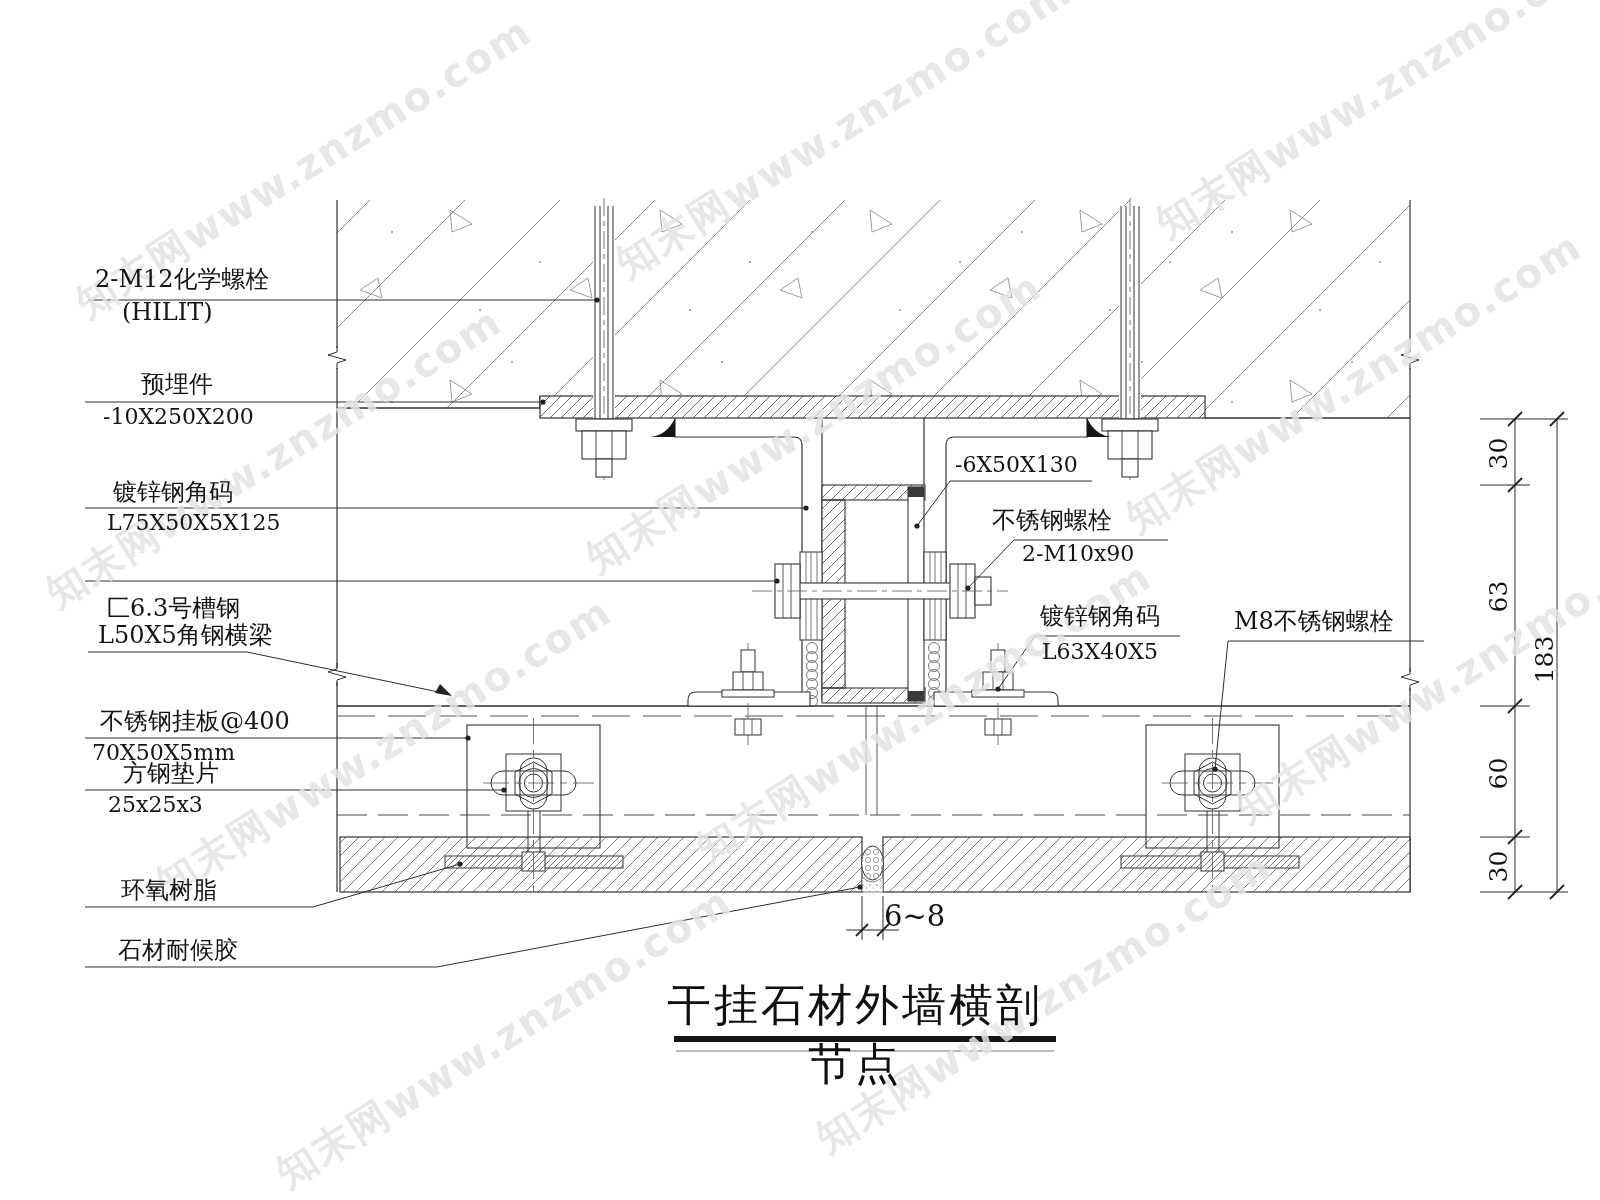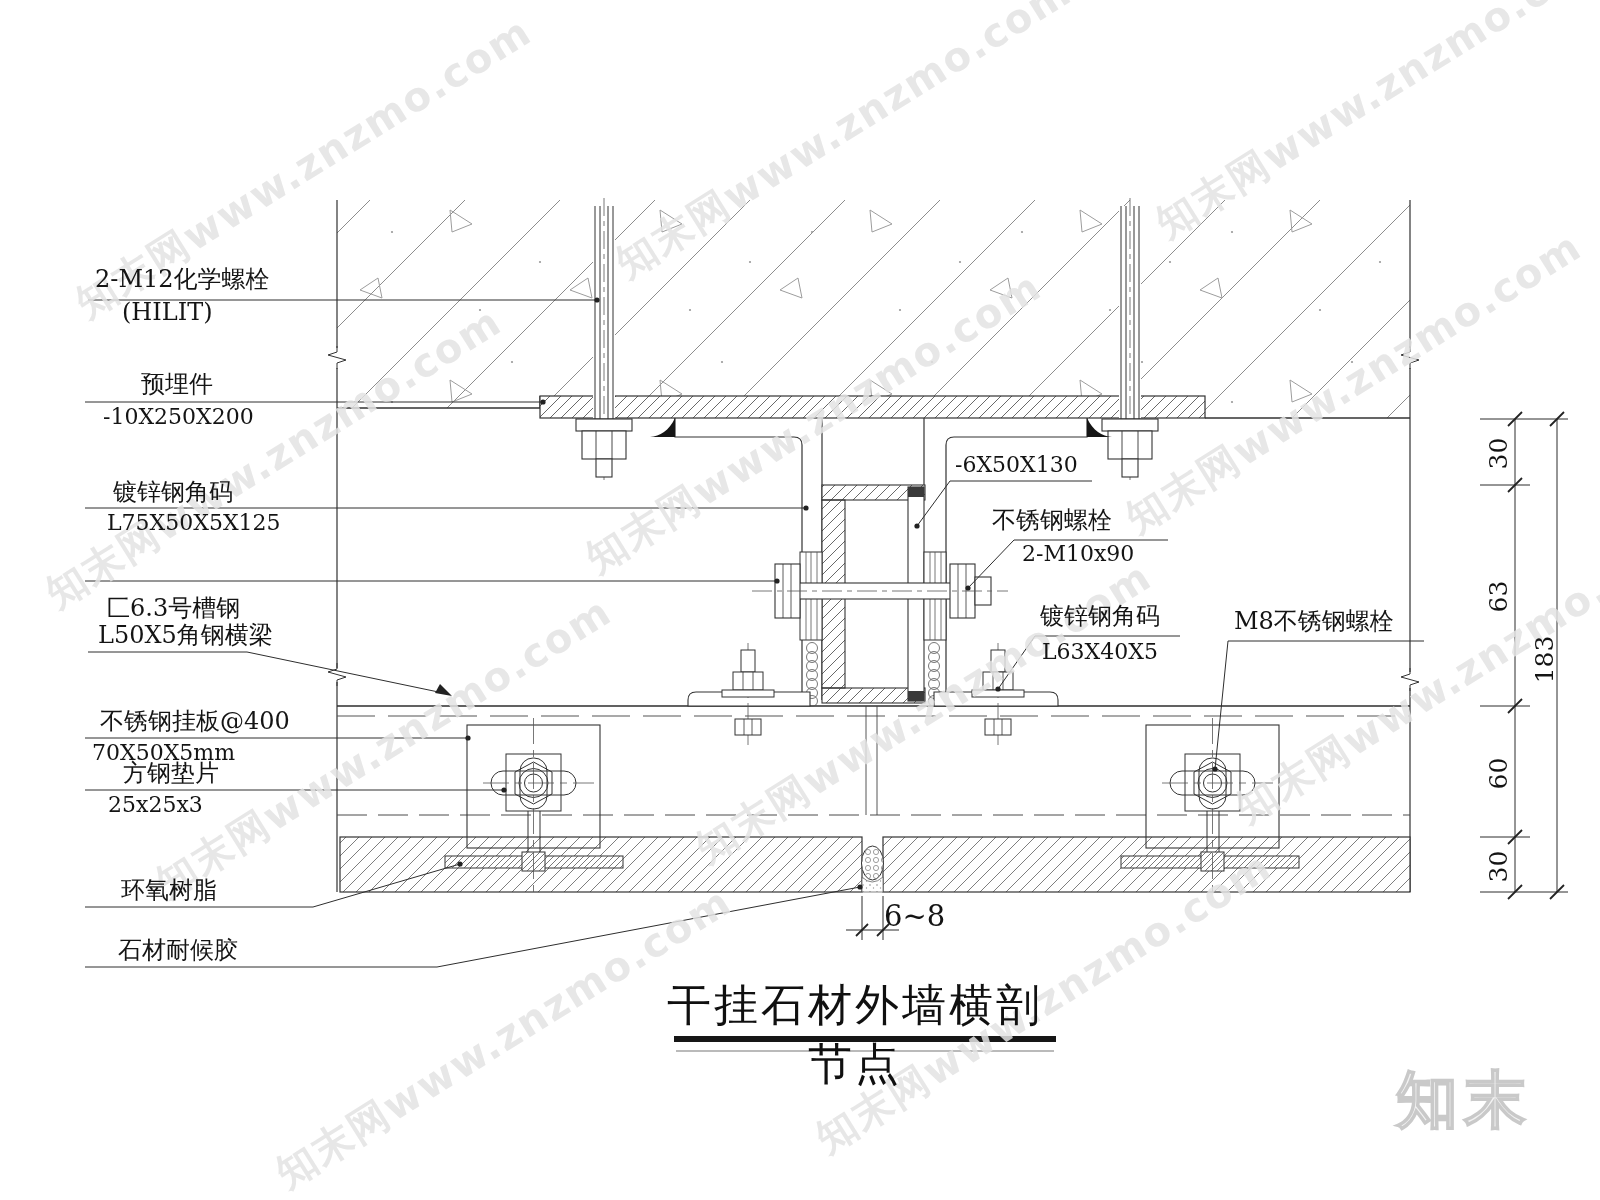--- a/index.html
+++ b/index.html
@@ -321,15 +321,14 @@
 
   <div class="dimv" style="left:1483px;top:439px;">30</div>
   <div class="dimv" style="left:1483px;top:582px;">63</div>
   <div class="dimv" style="left:1483px;top:759px;">60</div>
   <div class="dimv" style="left:1483px;top:852px;">30</div>
   <div class="dimv" style="left:1521px;top:645px;">183</div>
   <div class="joint-dim">6~8</div>
 
   <div class="title">干挂石材外墙横剖节点</div>
 
-  <div class="logo">知末</div>
 
 </div>
 
 </body></html>

